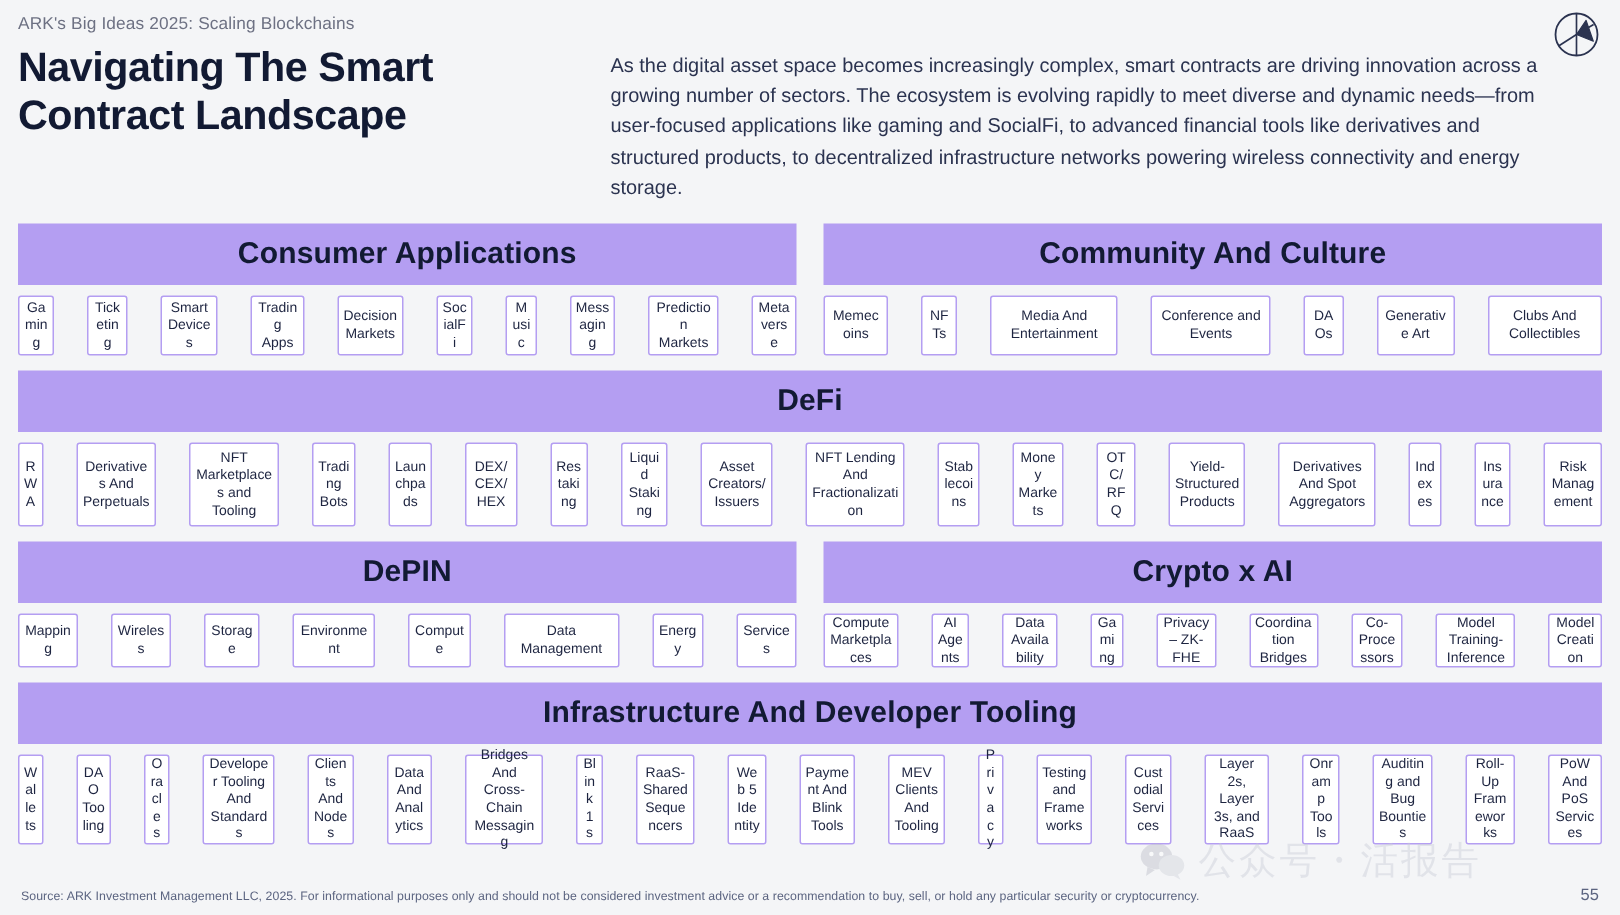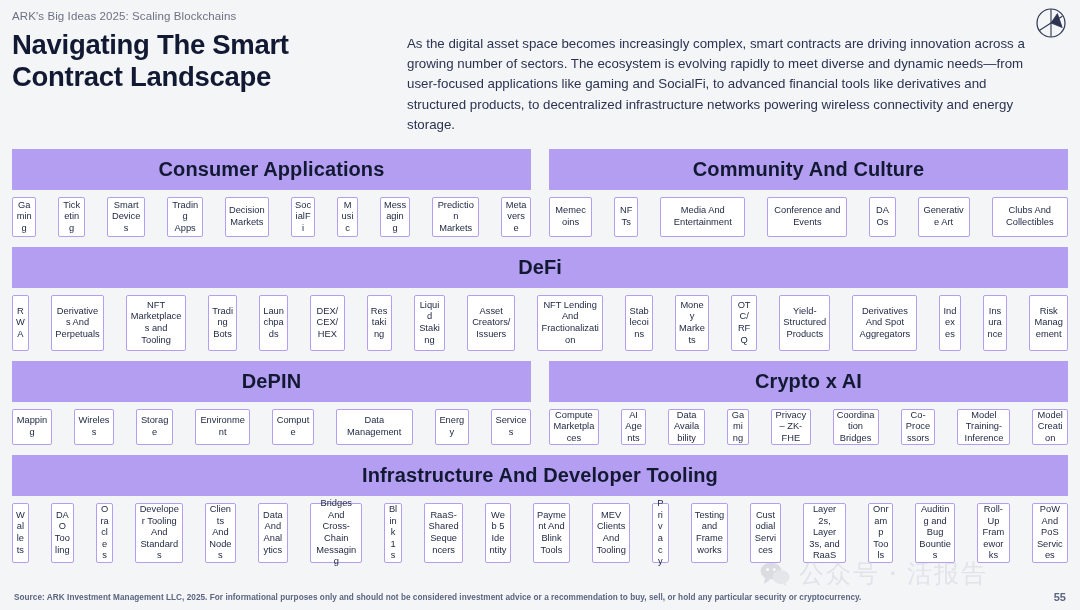--- a/index.html
+++ b/index.html
@@ -120,21 +120,20 @@
     left: 0;
     right: 0;
     bottom: 0;
     height: 26px;
     display: flex;
     align-items: center;
     padding: 0 14px;
     font-size: 8.2px;
     color: #5b6480;
     letter-spacing: 0.05px;
-    font-weight: bold;
   }
 
   .footer .src { flex: 1; }
   .footer .pageno { font-size: 11px; color: #5b6480; }
 
   
   .watermark {
     position: absolute;
     right: 92px;
     bottom: 20px;

